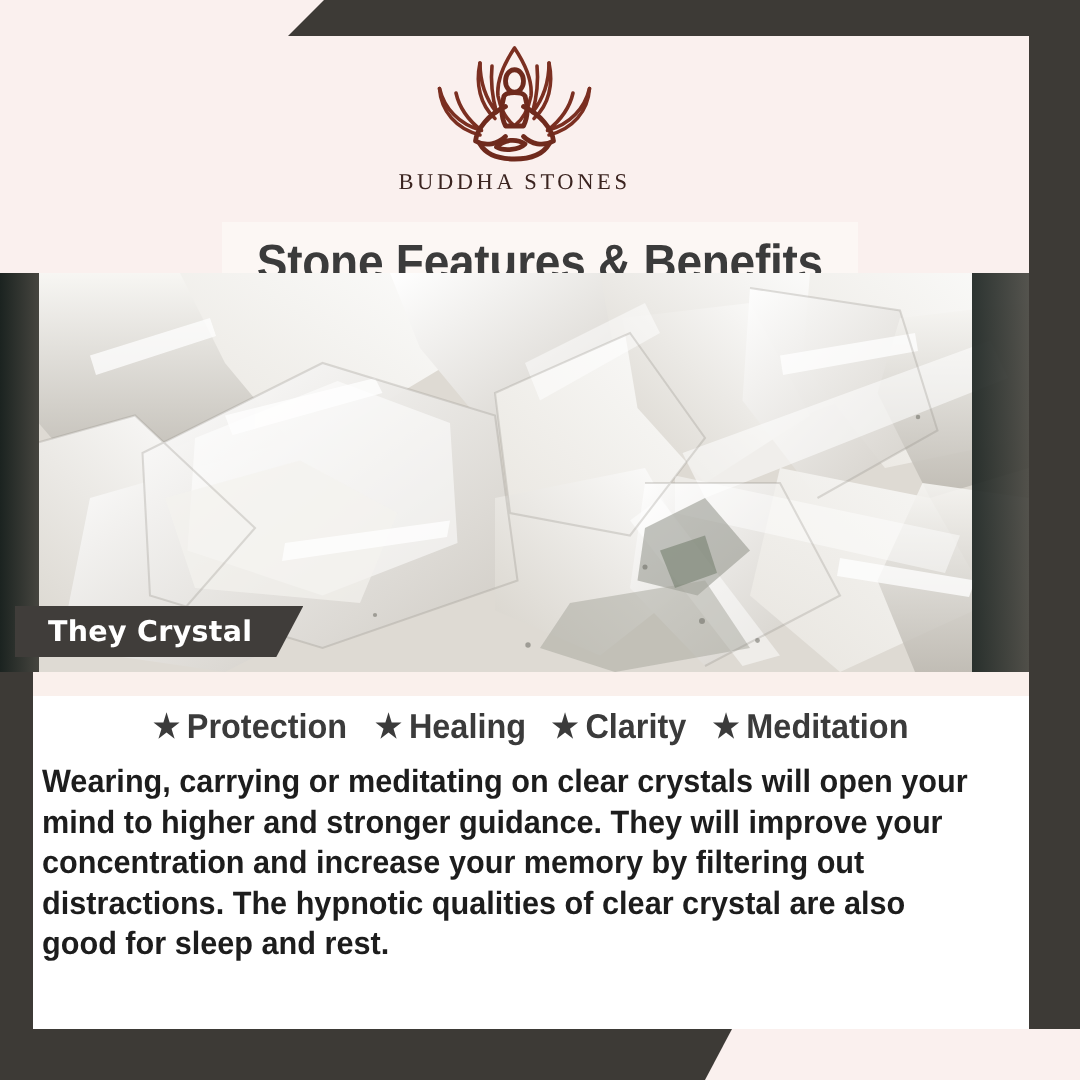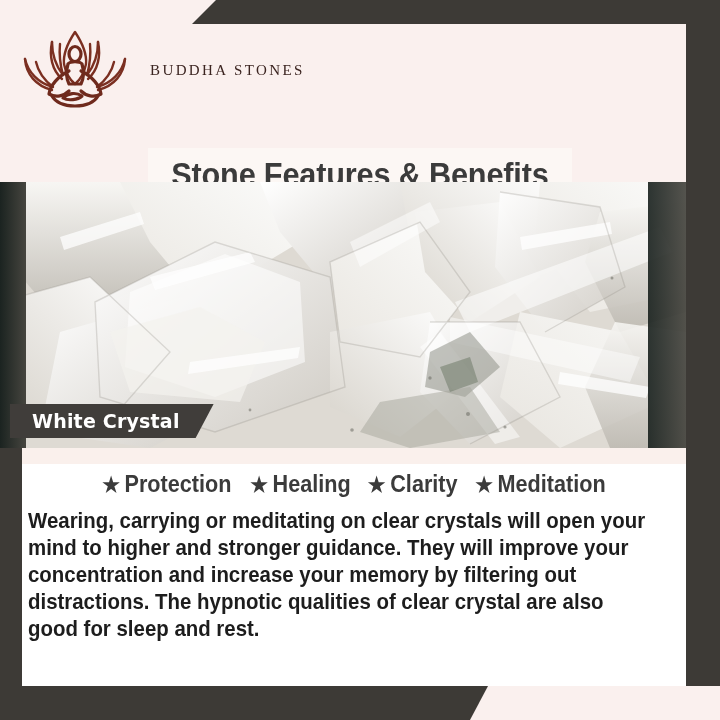--- a/index.html
+++ b/index.html
@@ -31,21 +31,21 @@
     background:#faf0ee;
   }
   .right-rail{
     position:absolute;right:0;top:24px;width:34px;height:158px;
     background:#3d3a36;
   }
 
   
   .logo-wrap{
     position:absolute;left:0;top:26px;width:686px;
-    display:flex;flex-direction:row;align-items:center;
+    display:flex;flex-direction:column;align-items:center;
   }
   .logo-mark{width:150px;height:86px;display:block;}
   .logo-word{
     margin-top:2px;
     font-family:"Liberation Serif", serif;
     font-size:15px;letter-spacing:2.4px;color:#3b2420;
     font-weight:400;
   }
 
   
@@ -257,21 +257,21 @@
           <circle cx="430" cy="196" r="1.7"></circle>
       </g>
 
       <rect x="0" y="0" width="26" height="266" fill="url(#gDark)"></rect>
 
       <rect x="648" y="0" width="38" height="266" fill="url(#gDark)" opacity="0.92"></rect>
     </svg>
   </div>
 
   <div class="photo-label">
-    <span>White Crystal</span>
+    <span>They Crystal</span>
   </div>
 
   <div class="band"></div>
 
   <div class="body-panel">
     <div class="benefits">
       <div class="benefit">
         <span class="star">★</span>
         <span>Protection</span>
       </div>

